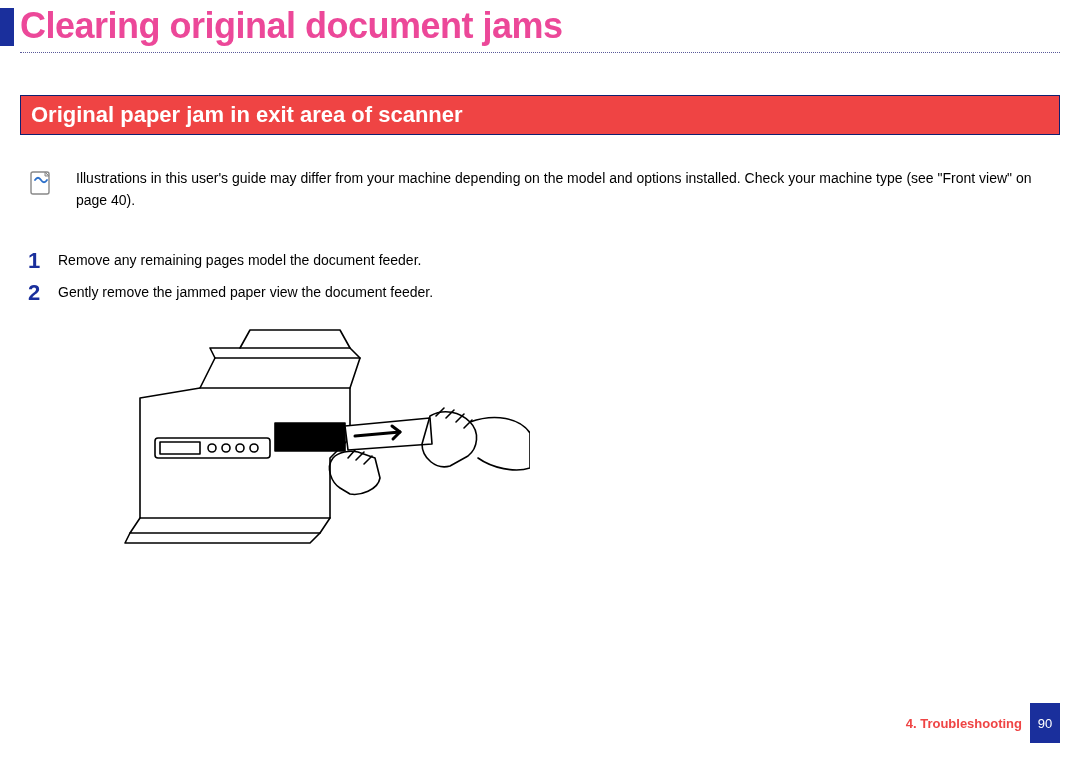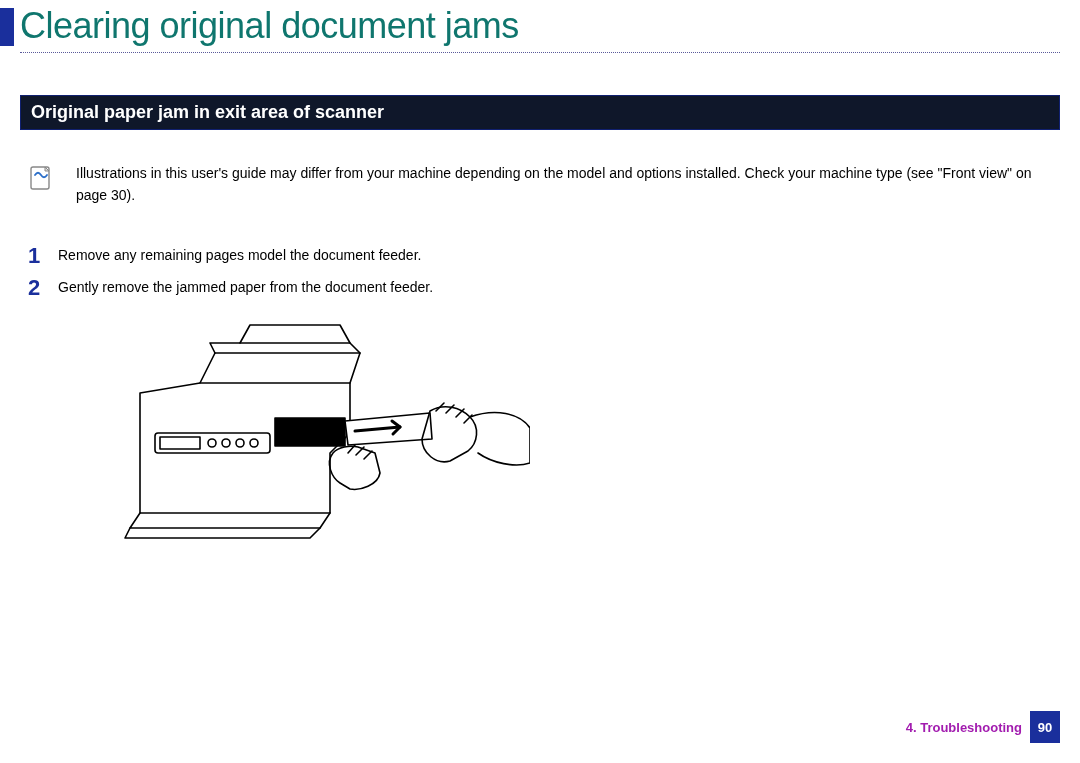--- a/index.html
+++ b/index.html
@@ -2,42 +2,42 @@
 <html><head>
 <meta charset="utf-8">
 <style>
   * { box-sizing: border-box; margin: 0; padding: 0; }
   html, body { width: 1080px; height: 763px; font-family: Arial, Helvetica, sans-serif; color: #000; background: #fff; }
   
   .page { position: relative; width: 1080px; height: 763px; }
   
   .title-row { display: flex; align-items: flex-end; padding: 8px 0 0 0; }
   .title-bar { width: 14px; height: 38px; background: #1a2f9c; margin-right: 6px; }
-  .page-title { font-size: 36px; font-weight: 400; letter-spacing: -0.5px; color: #0f766e; line-height: 1; padding-bottom: 2px; }
+  .page-title { font-size: 36px; font-weight: 700; letter-spacing: -0.5px; color: #ec4899; line-height: 1; padding-bottom: 2px; }
   
   .title-underline { margin: 6px 0 0 20px; width: 1040px; border-top: 1px dotted #5a5a9a; }
   
-  .section-heading { margin: 42px 20px 0 20px; background: #0f172a; color: #fff; font-weight: 700; font-size: 18px; padding: 6px 10px; border: 1px solid #102070; }
+  .section-heading { margin: 42px 20px 0 20px; background: #ef4444; color: #fff; font-weight: 700; font-size: 22px; padding: 6px 10px; border: 1px solid #102070; }
   
   .note-block { display: flex; align-items: flex-start; margin: 32px 20px 0 28px; }
   .note-icon { flex: 0 0 34px; margin-right: 14px; margin-top: 2px; }
   .note-text { font-size: 14px; line-height: 1.6; color: #000; }
   .note-text ul { list-style: disc; padding-left: 0; margin-left: 0; }
   .note-text li { margin-bottom: 10px; list-style: none; padding-left: 0; }
   
   .steps { margin: 28px 20px 0 28px; }
   .step { display: flex; align-items: flex-start; margin-bottom: 10px; }
   .step-num { color: #1a2f9c; font-weight: 700; font-size: 22px; width: 30px; flex-shrink: 0; line-height: 1; }
   .step-text { font-size: 14px; padding-top: 2px; }
   
   .figure { margin: 14px 0 0 100px; width: 430px; height: 240px; }
   
   .footer { position: absolute; bottom: 20px; right: 20px; display: flex; align-items: center; }
-  .footer-chapter { color: #a21caf; font-weight: 700; font-size: 13px; margin-right: 8px; }
-  .footer-page { background: #1a2f9c; color: #fff; width: 30px; height: 32px; display: flex; align-items: center; justify-content: center; font-weight: 700; font-size: 13px; }
+  .footer-chapter { color: #ef4444; font-weight: 700; font-size: 13px; margin-right: 8px; }
+  .footer-page { background: #1a2f9c; color: #fff; width: 30px; height: 40px; display: flex; align-items: center; justify-content: center; font-weight: 400; font-size: 13px; }
 </style>
 </head>
 <body>
 
 <div class="page">
 
   <div class="title-row">
     <div class="title-bar"></div>
     <h1 class="page-title">Clearing original document jams</h1>
   </div>
@@ -48,33 +48,33 @@
   <div class="note-block">
     <div class="note-icon">
       <svg width="26" height="28" viewBox="0 0 26 28">
         <rect x="3" y="3" width="18" height="22" rx="2" fill="#fff" stroke="#888" stroke-width="1.4"></rect>
         <path d="M17 3 L21 7 L17 7 Z" fill="#ddd" stroke="#888" stroke-width="1"></path>
         <path d="M7 11 c2 -3 4 -3 6 0 c2 3 4 3 6 0" fill="none" stroke="#2c6fc9" stroke-width="1.8" stroke-linecap="round"></path>
       </svg>
     </div>
     <div class="note-text">
       <ul>
-        <li>Illustrations in this user's guide may differ from your machine depending on the model and options installed. Check your machine type (see "Front view" on page 30).</li>
+        <li>Illustrations in this user's guide may differ from your machine depending on the model and options installed. Check your machine type (see "Front view" on page 40).</li>
       </ul>
     </div>
   </div>
 
   <div class="steps">
     <div class="step">
       <div class="step-num">1</div>
       <div class="step-text">Remove any remaining pages model the document feeder.</div>
     </div>
     <div class="step">
       <div class="step-num">2</div>
-      <div class="step-text">Gently remove the jammed paper from the document feeder.</div>
+      <div class="step-text">Gently remove the jammed paper view the document feeder.</div>
     </div>
   </div>
 
   <div class="figure">
     <svg viewBox="0 0 430 240" width="430" height="240">
 
       <g fill="none" stroke="#000" stroke-width="1.6" stroke-linejoin="round" stroke-linecap="round">
 
         <path d="M40 80 L40 200 L230 200 L230 140 L250 120 L250 70 L100 70 Z"></path>
 

